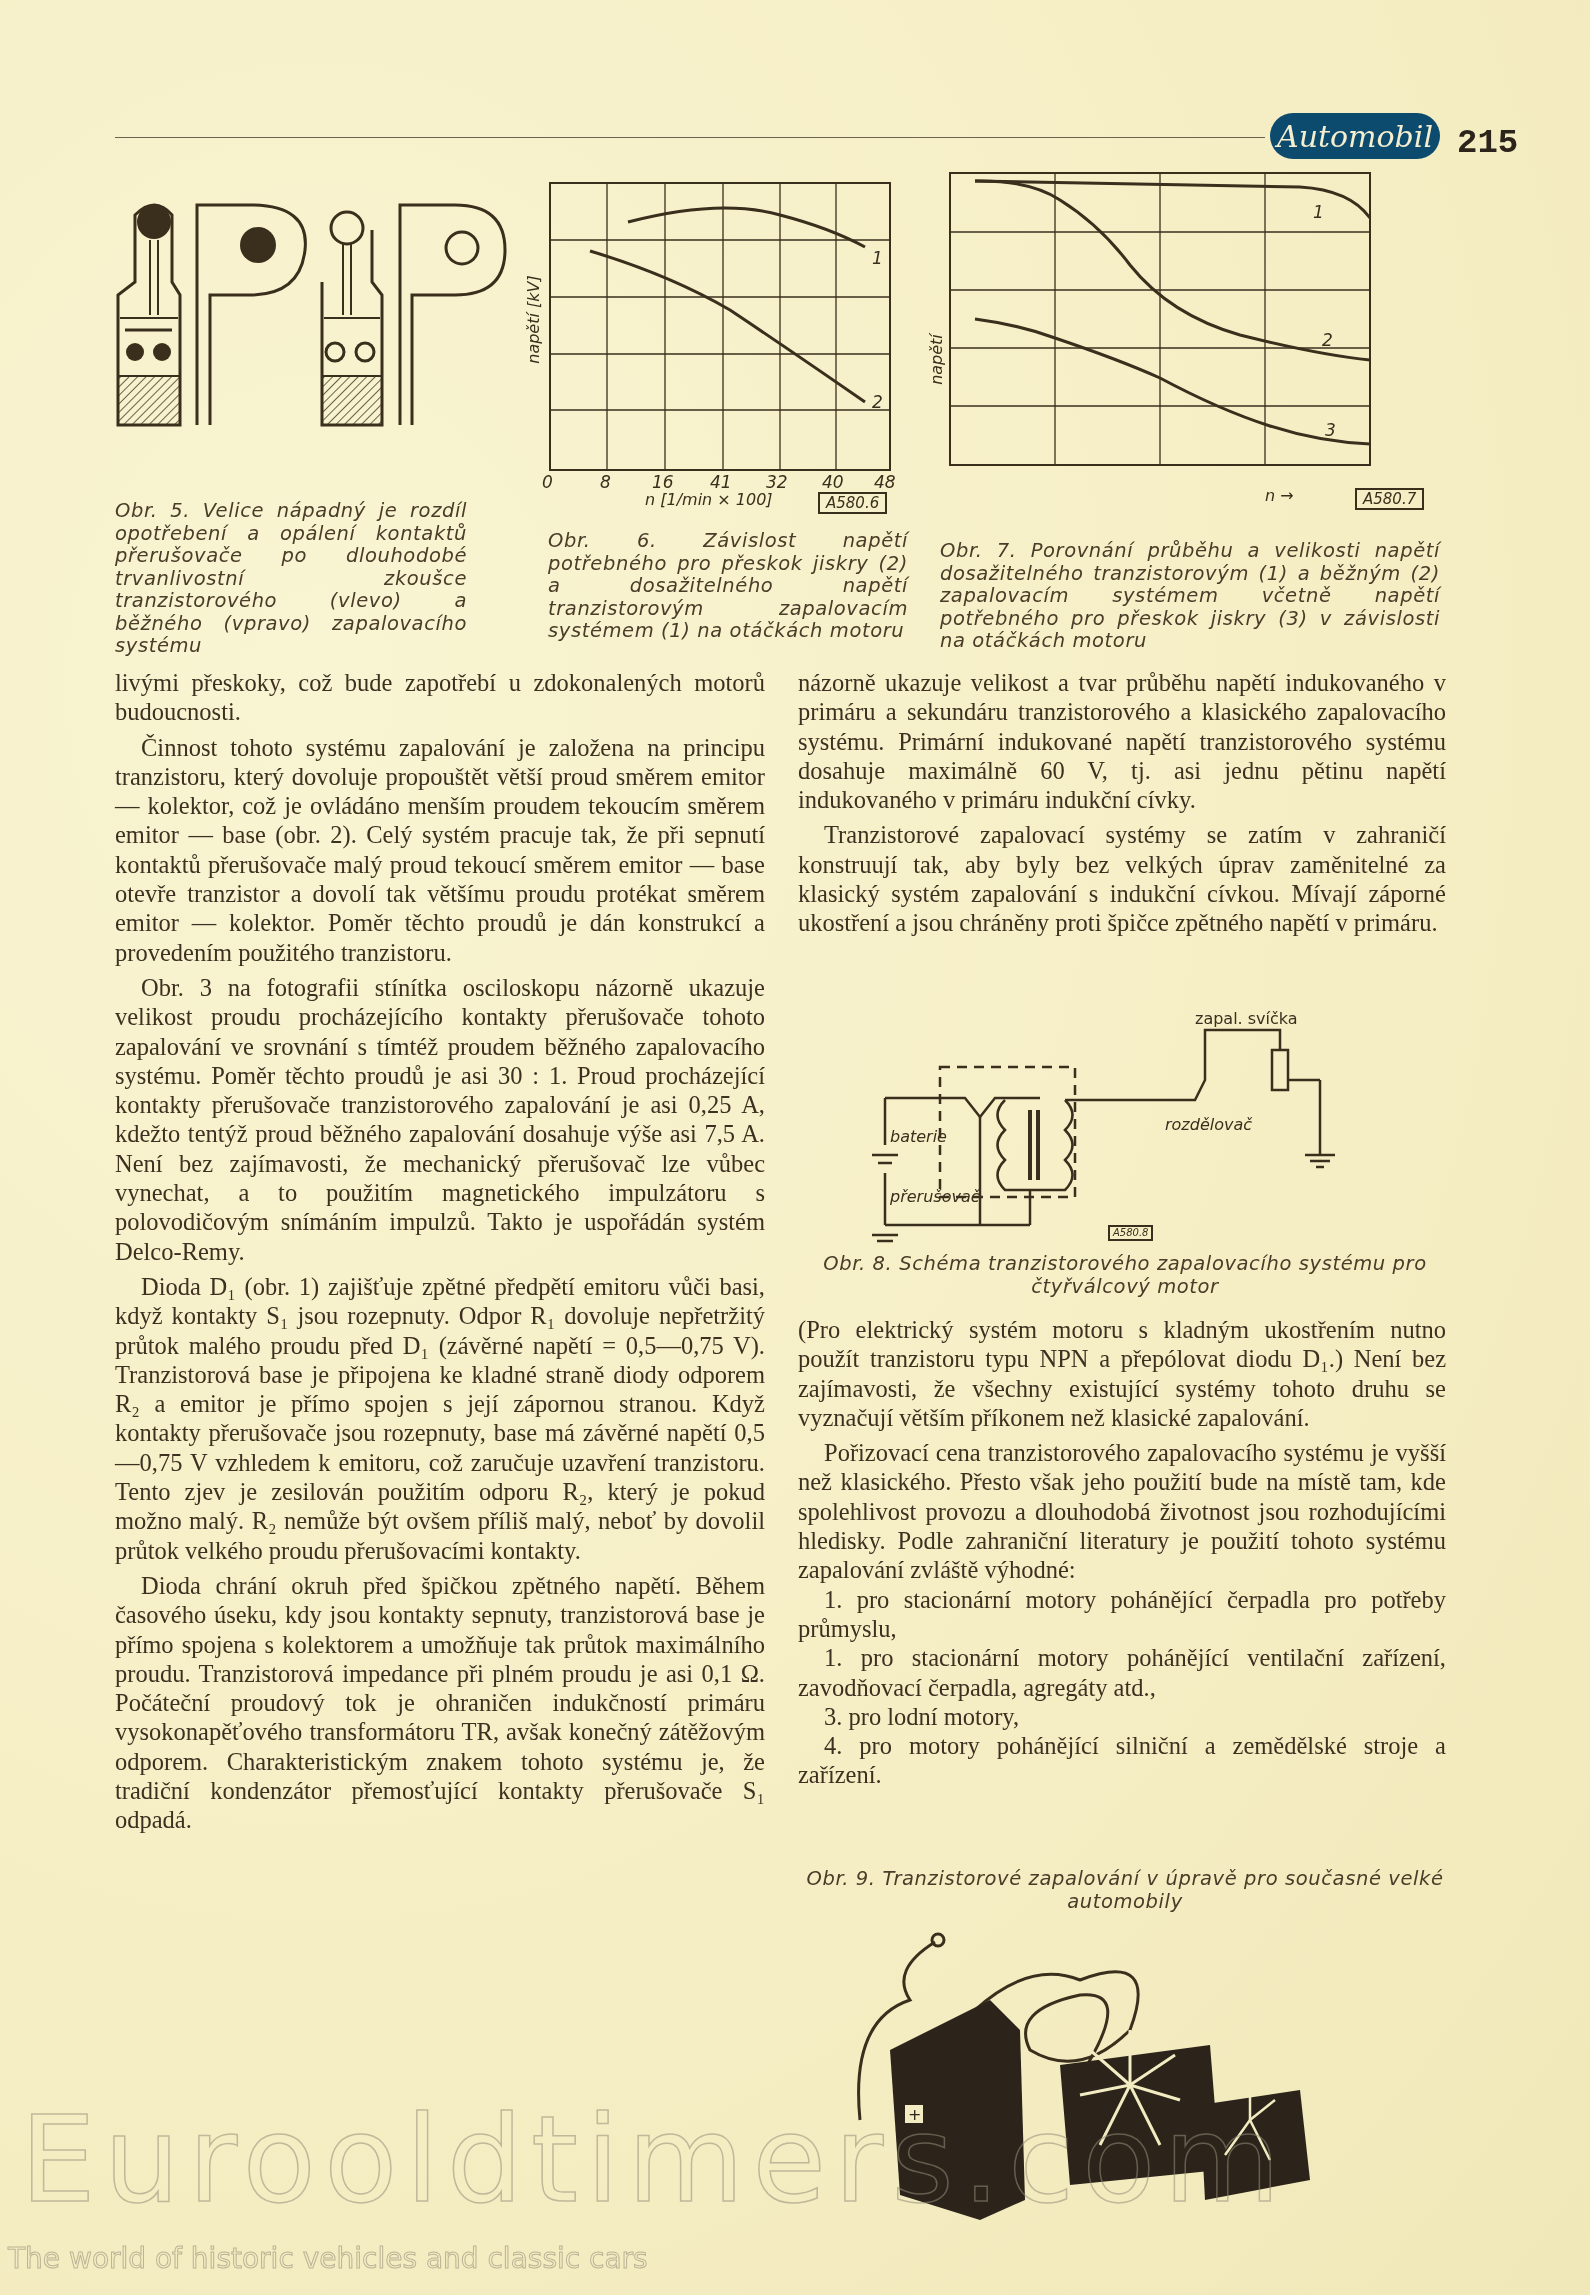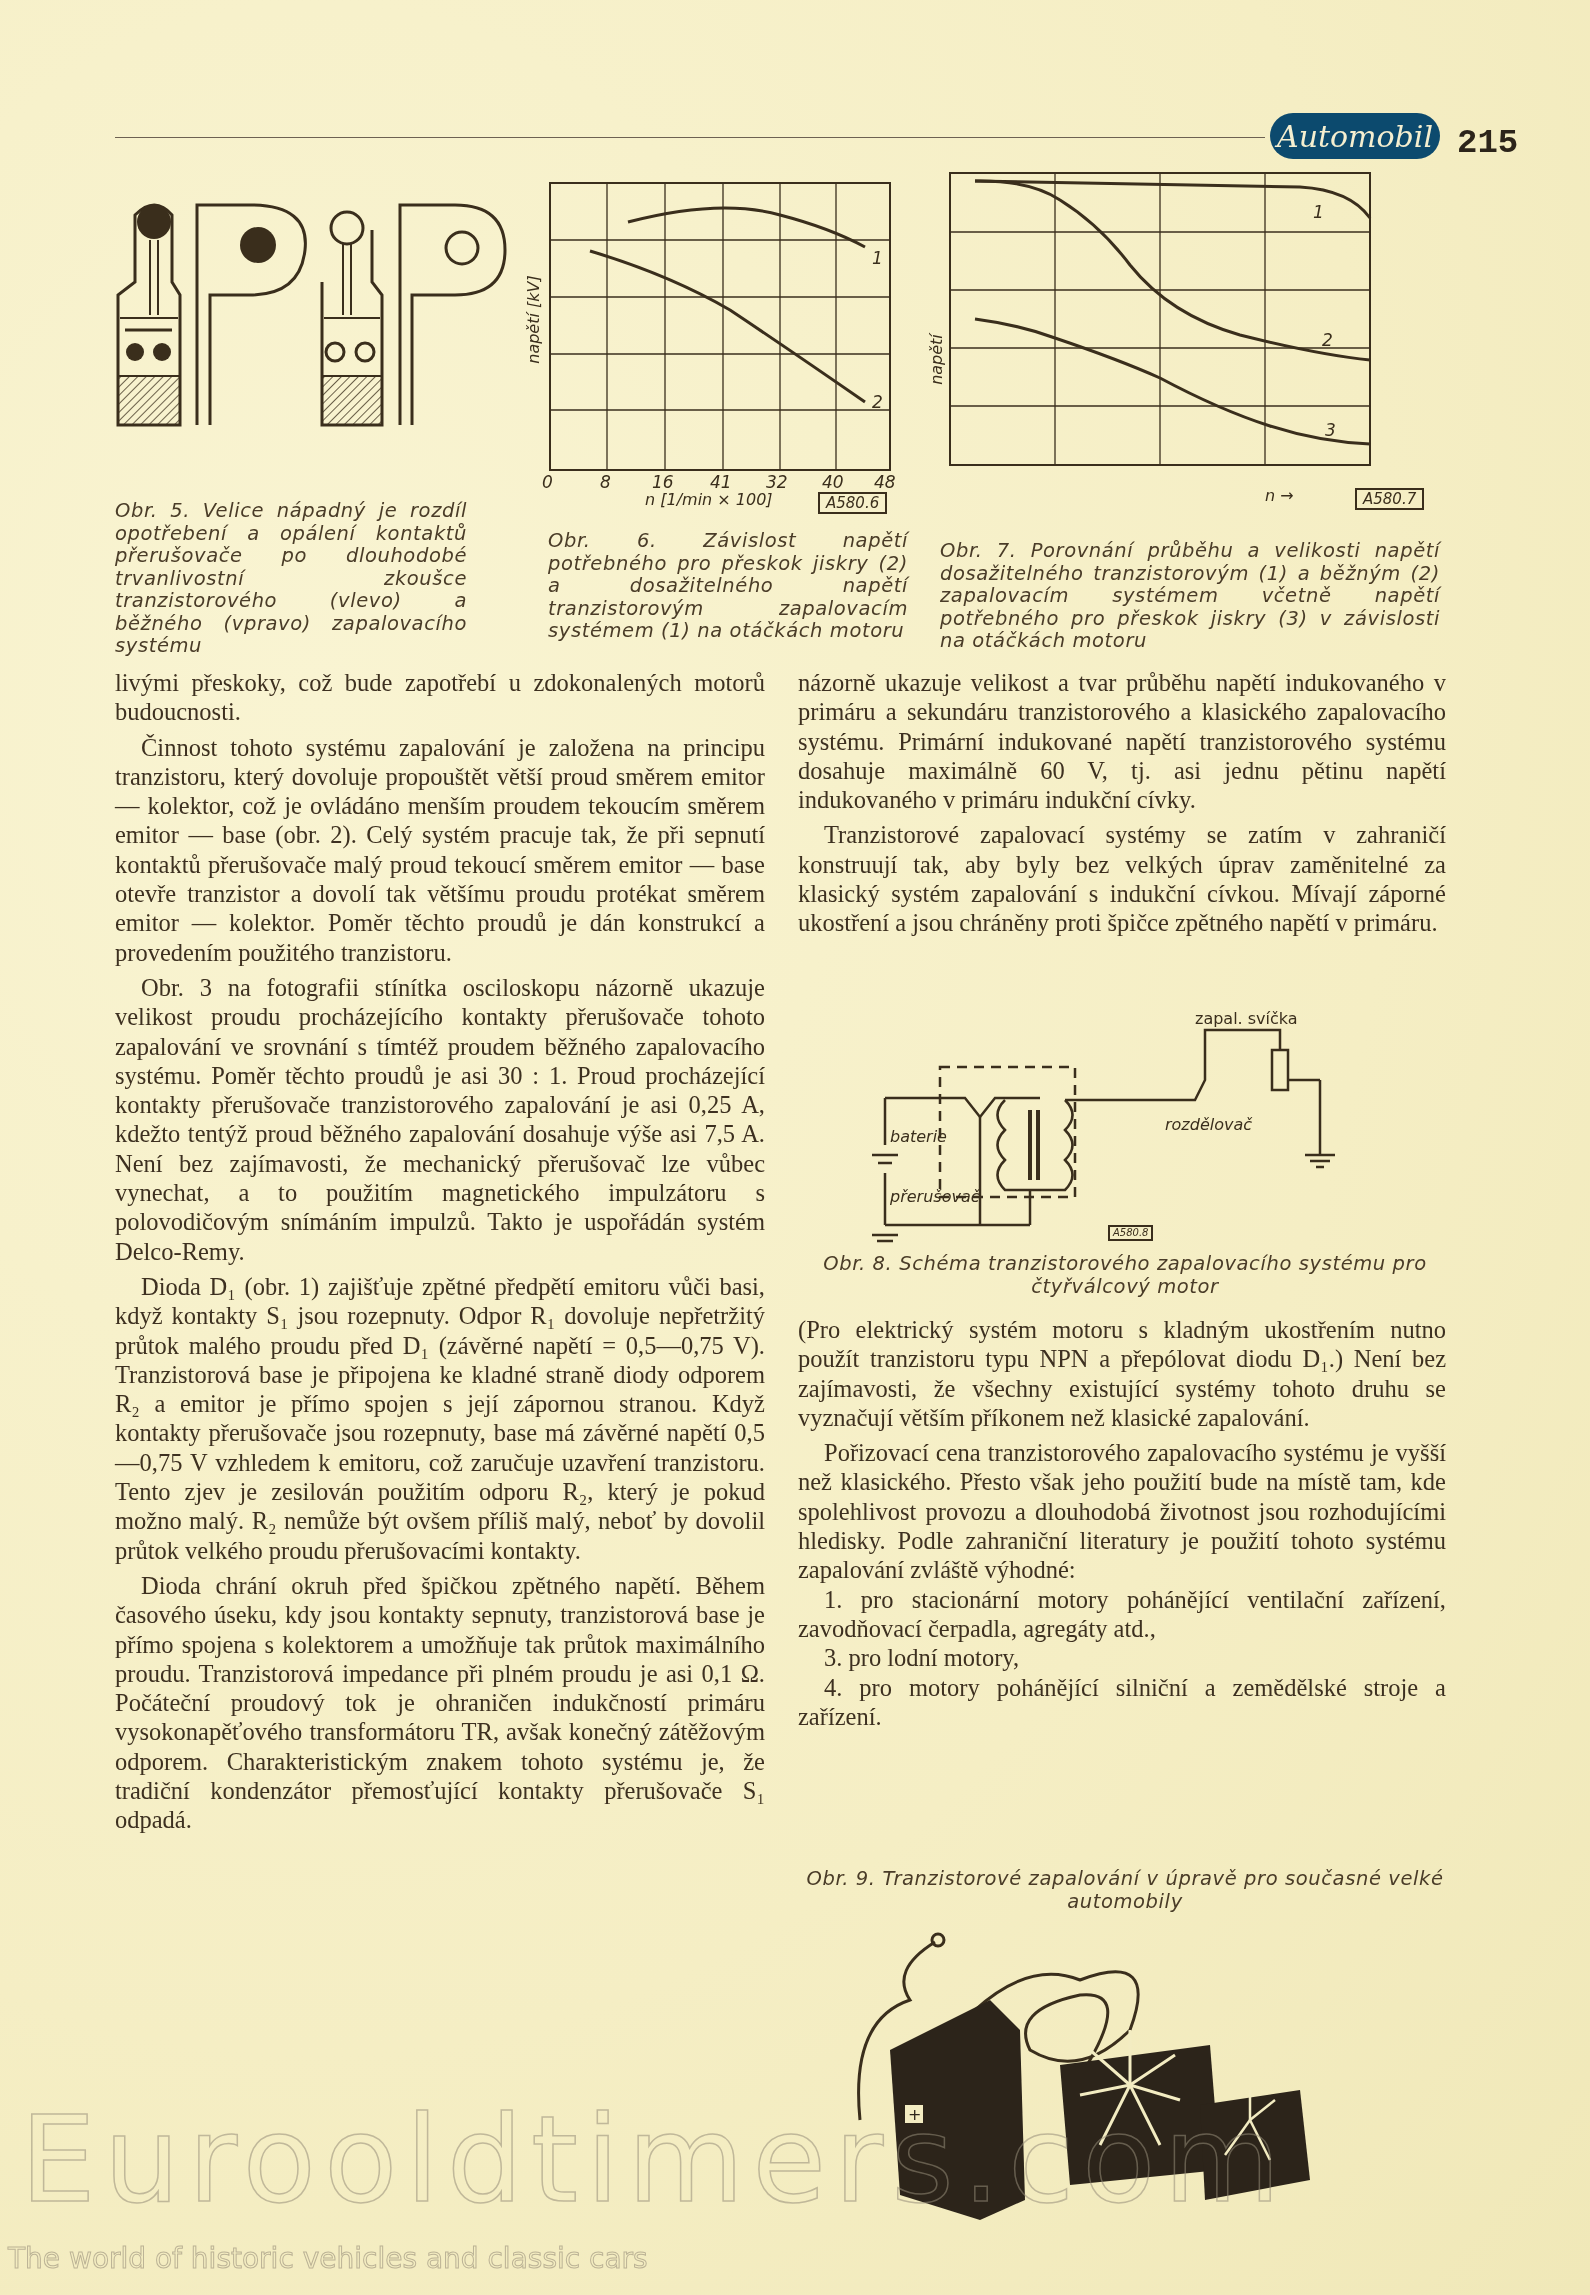--- a/index.html
+++ b/index.html
@@ -209,20 +209,21 @@
   <div class="abs fig-label-box" style="left:248px; top:220px; font-size:10px; line-height:12px; padding:0 3px;">A580.8</div>
 </div>
 <div class="abs caption center" style="left:800px; top:1253px; width:650px;">
   <p>Obr. 8. Schéma tranzistorového zapalovacího systému pro čtyřválcový motor</p>
 </div>
 
 <div class="abs col" style="left:798px; top:1315px; width:648px;">
   <p class="noindent">(Pro elektrický systém motoru s kladným ukostřením nutno použít tranzistoru typu NPN a přepólovat diodu D₁.) Není bez zajímavosti, že všechny existující systémy tohoto druhu se vyznačují větším příkonem než klasické zapalování.</p>
   <p class="gap">Pořizovací cena tranzistorového zapalovacího systému je vyšší než klasického. Přesto však jeho použití bude na místě tam, kde spolehlivost provozu a dlouhodobá životnost jsou rozhodujícími hledisky. Podle zahraniční literatury je použití tohoto systému zapalování zvláště výhodné:</p>
   <ol>
+    <li>1. pro stacionární motory pohánějící čerpadla pro potřeby průmyslu,</li>
     <li>1. pro stacionární motory pohánějící ventilační zařízení, zavodňovací čerpadla, agregáty atd.,</li>
     <li>3. pro lodní motory,</li>
     <li>4. pro motory pohánějící silniční a zemědělské stroje a zařízení.</li>
   </ol>
 </div>
 
 <div class="abs caption center" style="left:800px; top:1868px; width:650px;">
   <p>Obr. 9. Tranzistorové zapalování v úpravě pro současné velké automobily</p>
 </div>
 <div class="abs" style="left:830px; top:1920px; width:620px; height:300px;">

